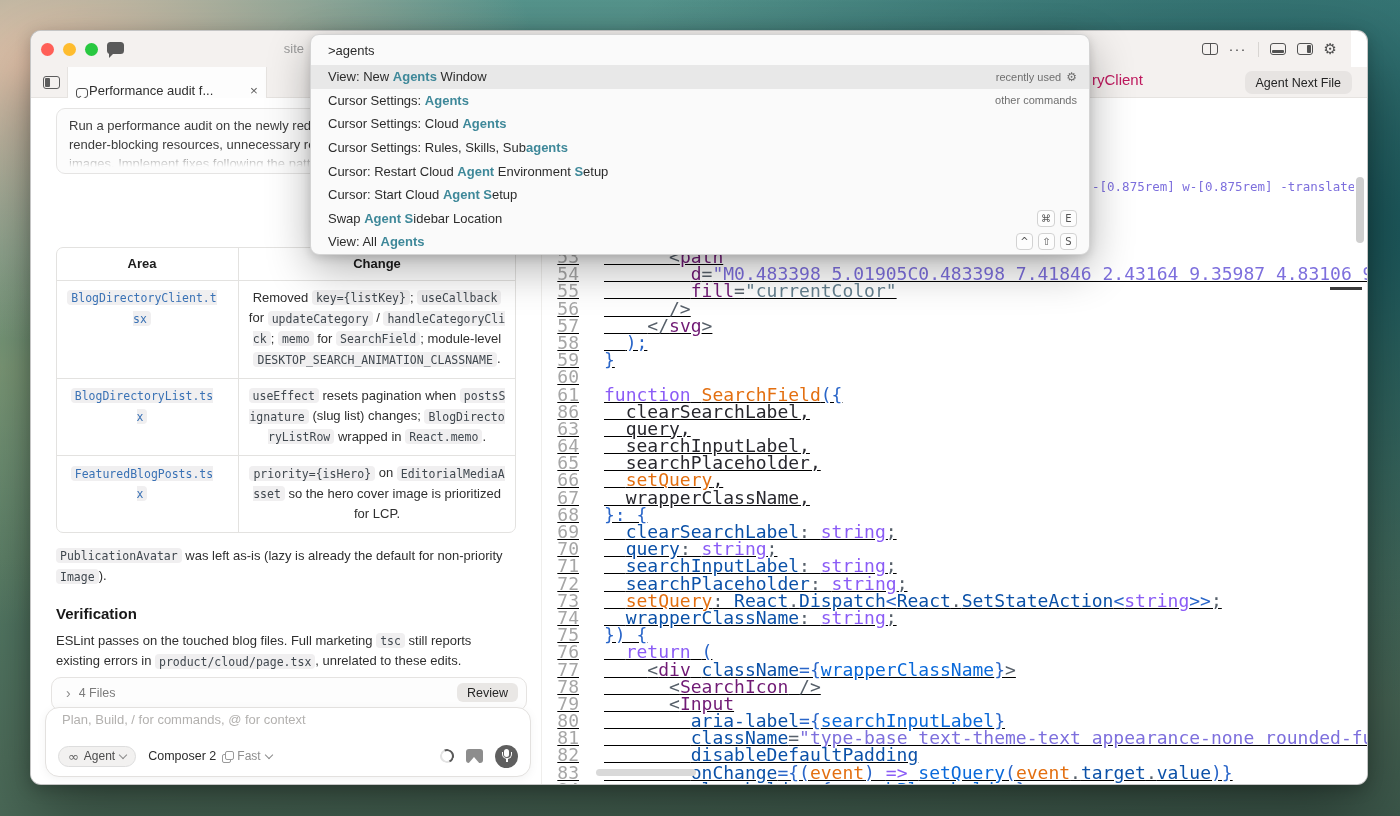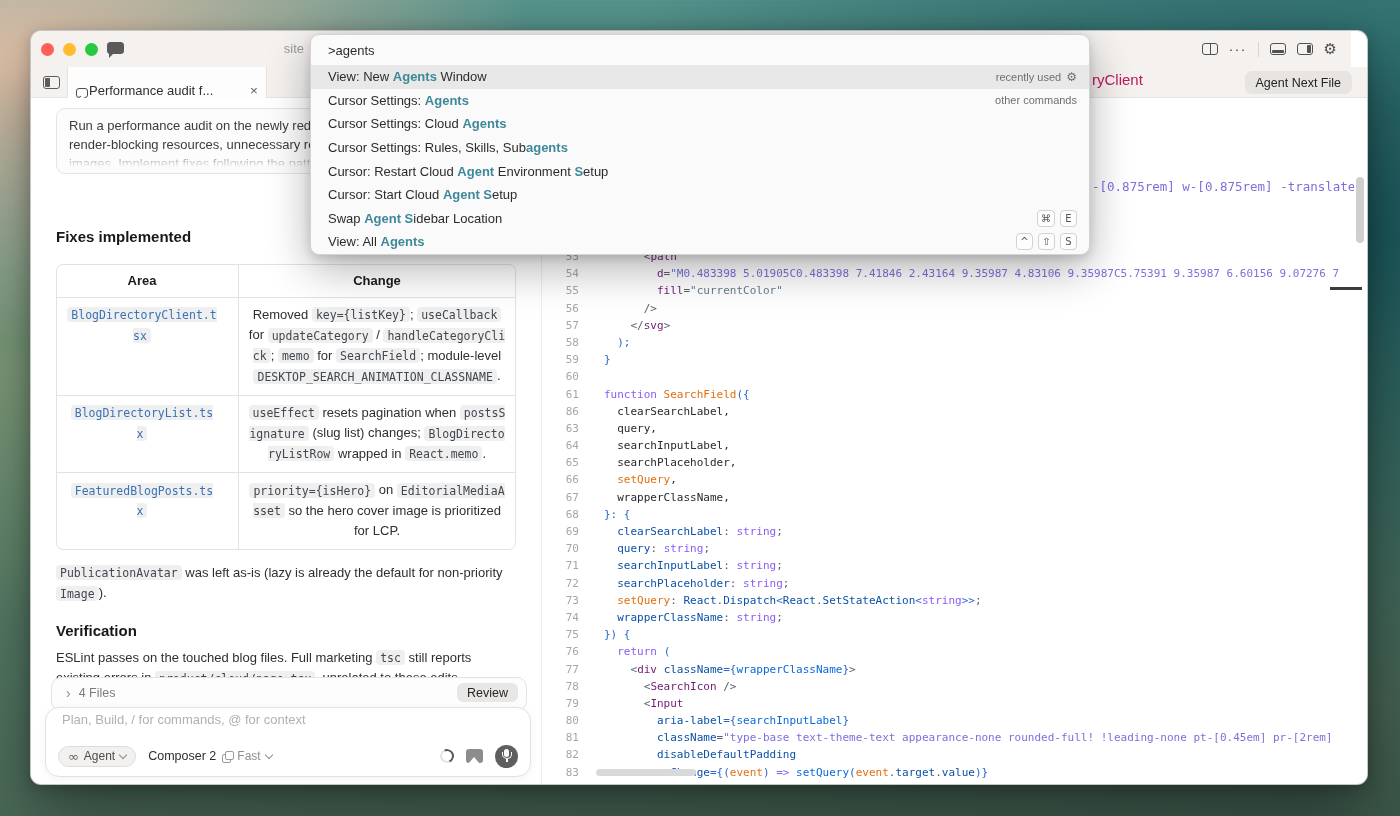--- a/index.html
+++ b/index.html
@@ -109,21 +109,21 @@
   .spinner{ width:14px; height:14px; border-radius:50%; border:2px solid #e3e3e3; border-top-color:#5a5a5a; border-right-color:#5a5a5a; transform:rotate(20deg); }
   .img-ic{ width:17px; height:14px; background:#8d8d8d; border-radius:3px; position:relative; overflow:hidden; }
   .img-ic:after{ content:''; position:absolute; left:2px; bottom:-1px; border-left:6px solid transparent; border-right:6px solid transparent; border-bottom:7px solid #fff; }
   .mic-btn{ width:23px; height:23px; border-radius:50%; background:#5f5f5f; position:relative; }
   .mic-body{ position:absolute; left:9px; top:4.5px; width:5px; height:8px; background:#fff; border-radius:2.5px; }
   .mic-arc{ position:absolute; left:6.5px; top:7px; width:10px; height:7px; border:1.5px solid #fff; border-top:none; border-radius:0 0 6px 6px; }
   .mic-stem{ position:absolute; left:11px; top:14px; width:1.5px; height:3.5px; background:#fff; }
 
   
   .code-area{ position:absolute; left:511px; top:67px; right:0; bottom:0; background:#fff; overflow:hidden; }
-  .code-lines{ position:absolute; left:0; top:150px; right:4px; font-family:"DejaVu Sans Mono", monospace; font-size:11px; line-height:17.2px; }
+  .code-lines{ position:absolute; left:0; top:150px; right:4px; font-family:"DejaVu Sans Mono", monospace; font-size:18px; line-height:17.2px;text-decoration:underline; }
   .crow{ display:flex; height:17.2px; white-space:pre; }
   .ln{ flex:0 0 37px; text-align:right; color:#a6a6a6; }
   .lc{ margin-left:25px; }
   .c-p{ color:#28282e; } .c-k{ color:#8b5cf6; } .c-o{ color:#e36f10; } .c-t{ color:#701a75; }
   .c-n{ color:#0b51a8; } .c-v{ color:#0969da; } .c-b{ color:#2a66c9; } .c-g{ color:#57606a; }
   .c-s{ color:#7d6fdd; } .c-c{ color:#65808f; }
   .float-frag{ position:absolute; left:550px; top:81px; width:262px; overflow:hidden; white-space:nowrap;
         font-family:"DejaVu Sans Mono", monospace; font-size:12.5px; color:#7d6fdd; }
   .vsb{ position:absolute; right:3px; top:79px; width:8px; height:66px; background:#cfcfcf; border-radius:4px; }
   .darkline{ position:absolute; left:788px; top:189px; width:32px; height:2.5px; background:#3c3c3c; }
@@ -181,21 +181,20 @@
         <div id="msg-lines">
             <div class="mline">Run a performance audit on the newly redes</div>
             <div class="mline">render-blocking resources, unnecessary re-</div>
             <div class="mline">images. Implement fixes following the patter</div>
             <div class="mline" style="color: rgb(143, 143, 143);">reduce react renders + memoize</div>
           </div>
         <div class="msg-fade"></div>
       </div>
 
       <div class="chat-flow">
-        <div class="h-md" style="margin-top:0;">Fixes implemented</div>
         <div class="tbl" id="fixes-table">
             <div class="trow head">
               <div class="tc1">Area</div>
               <div class="tc2">Change</div>
             </div>
             <div class="trow">
               <div class="tc1"><span class="chip file">BlogDirectoryClient.tsx</span></div>
               <div class="tc2">Removed <span class="chip">key={listKey}</span>; <span class="chip">useCallback</span> for <span class="chip">updateCategory</span> / <span class="chip">handleCategoryClick</span>; <span class="chip">memo</span> for <span class="chip">SearchField</span>; module-level <span class="chip">DESKTOP_SEARCH_ANIMATION_CLASSNAME</span>.</div>
             </div>
             <div class="trow">

